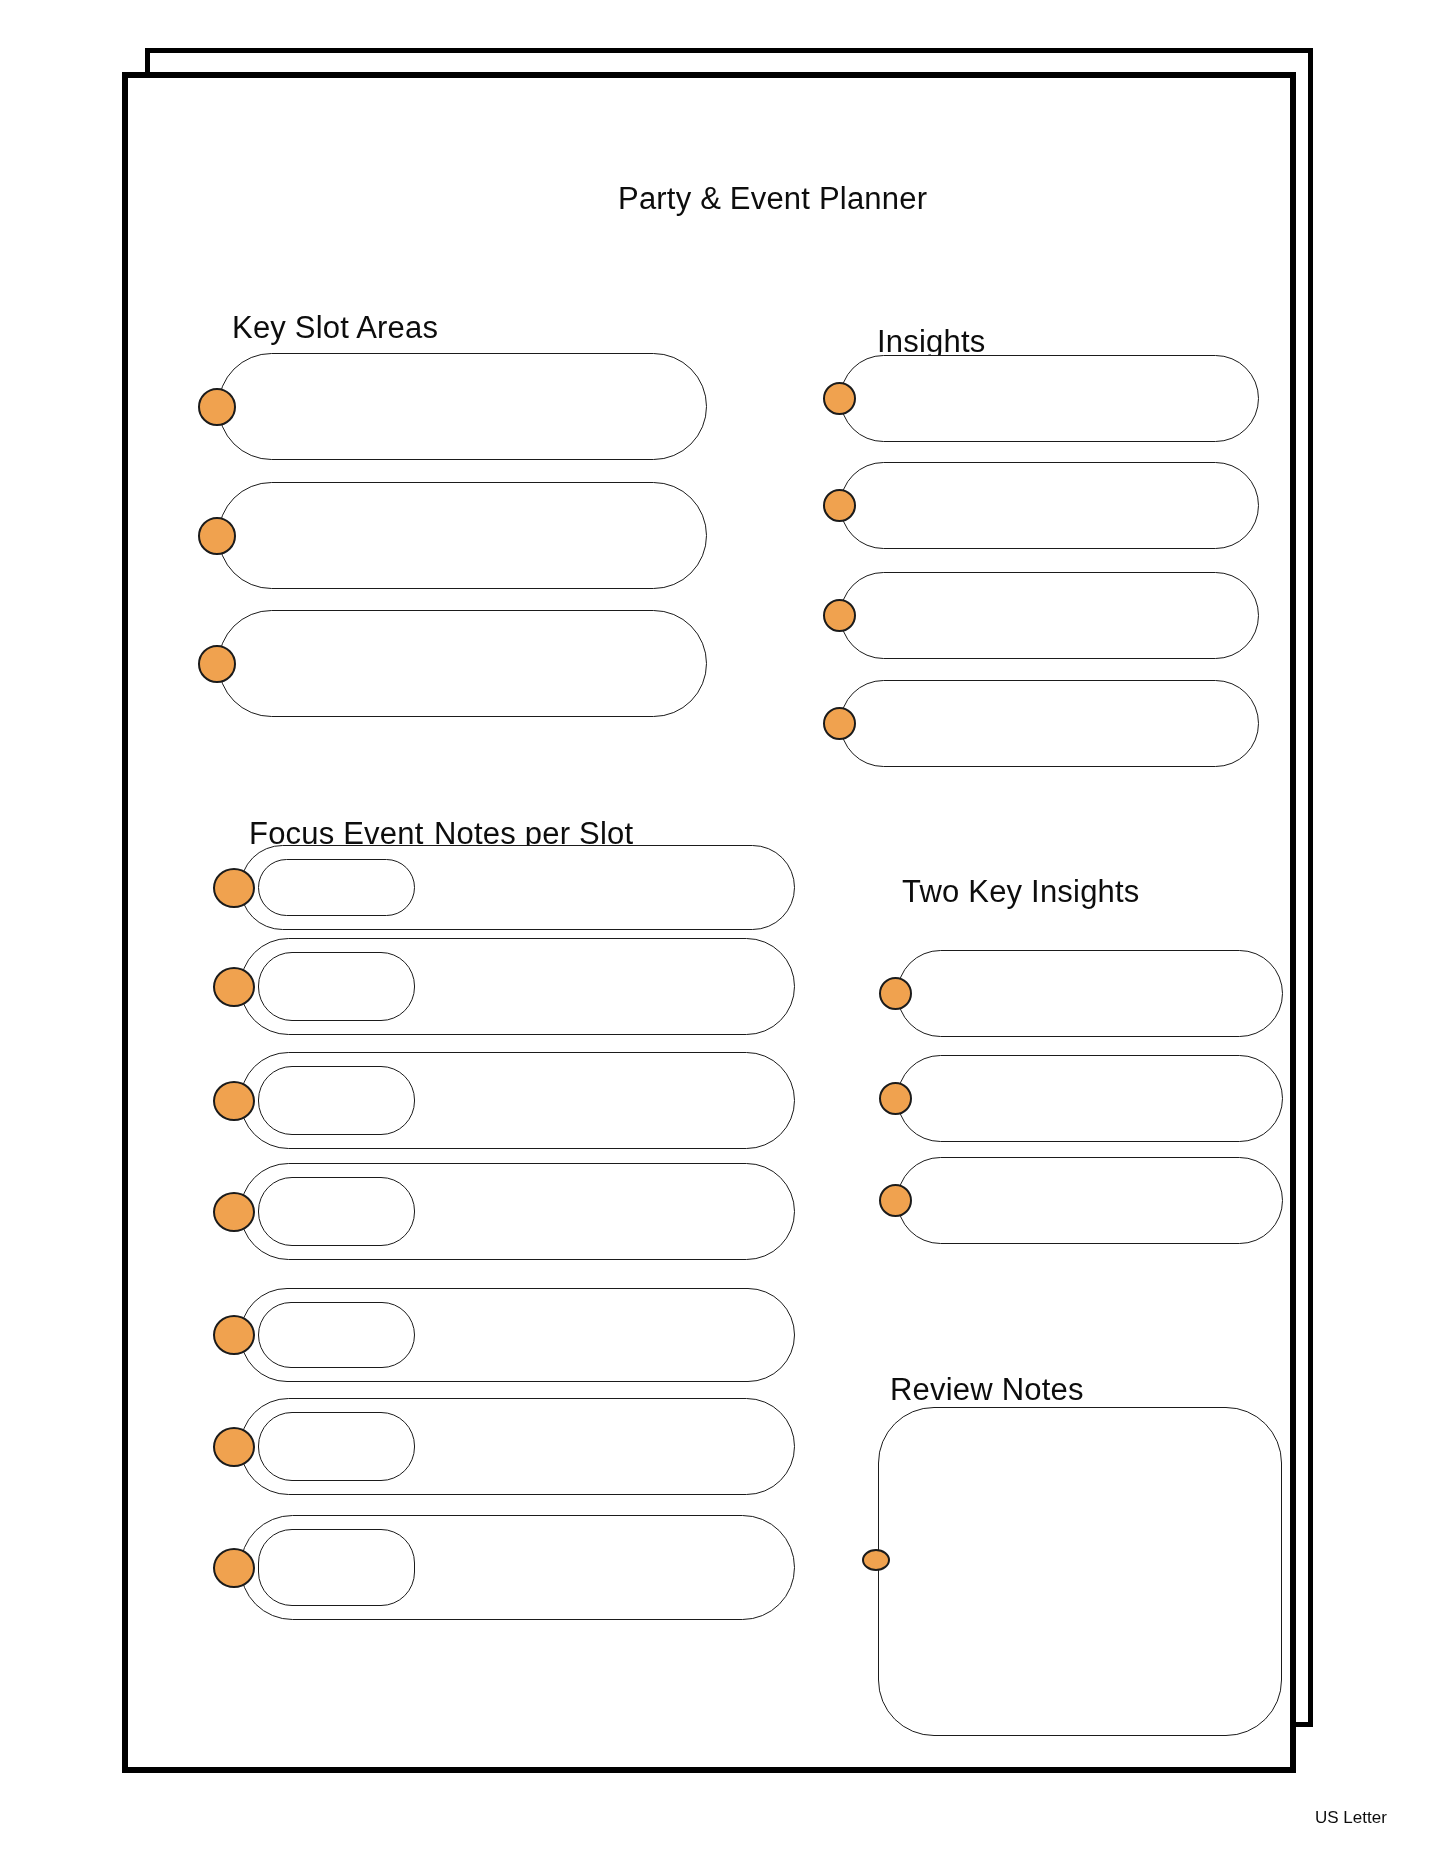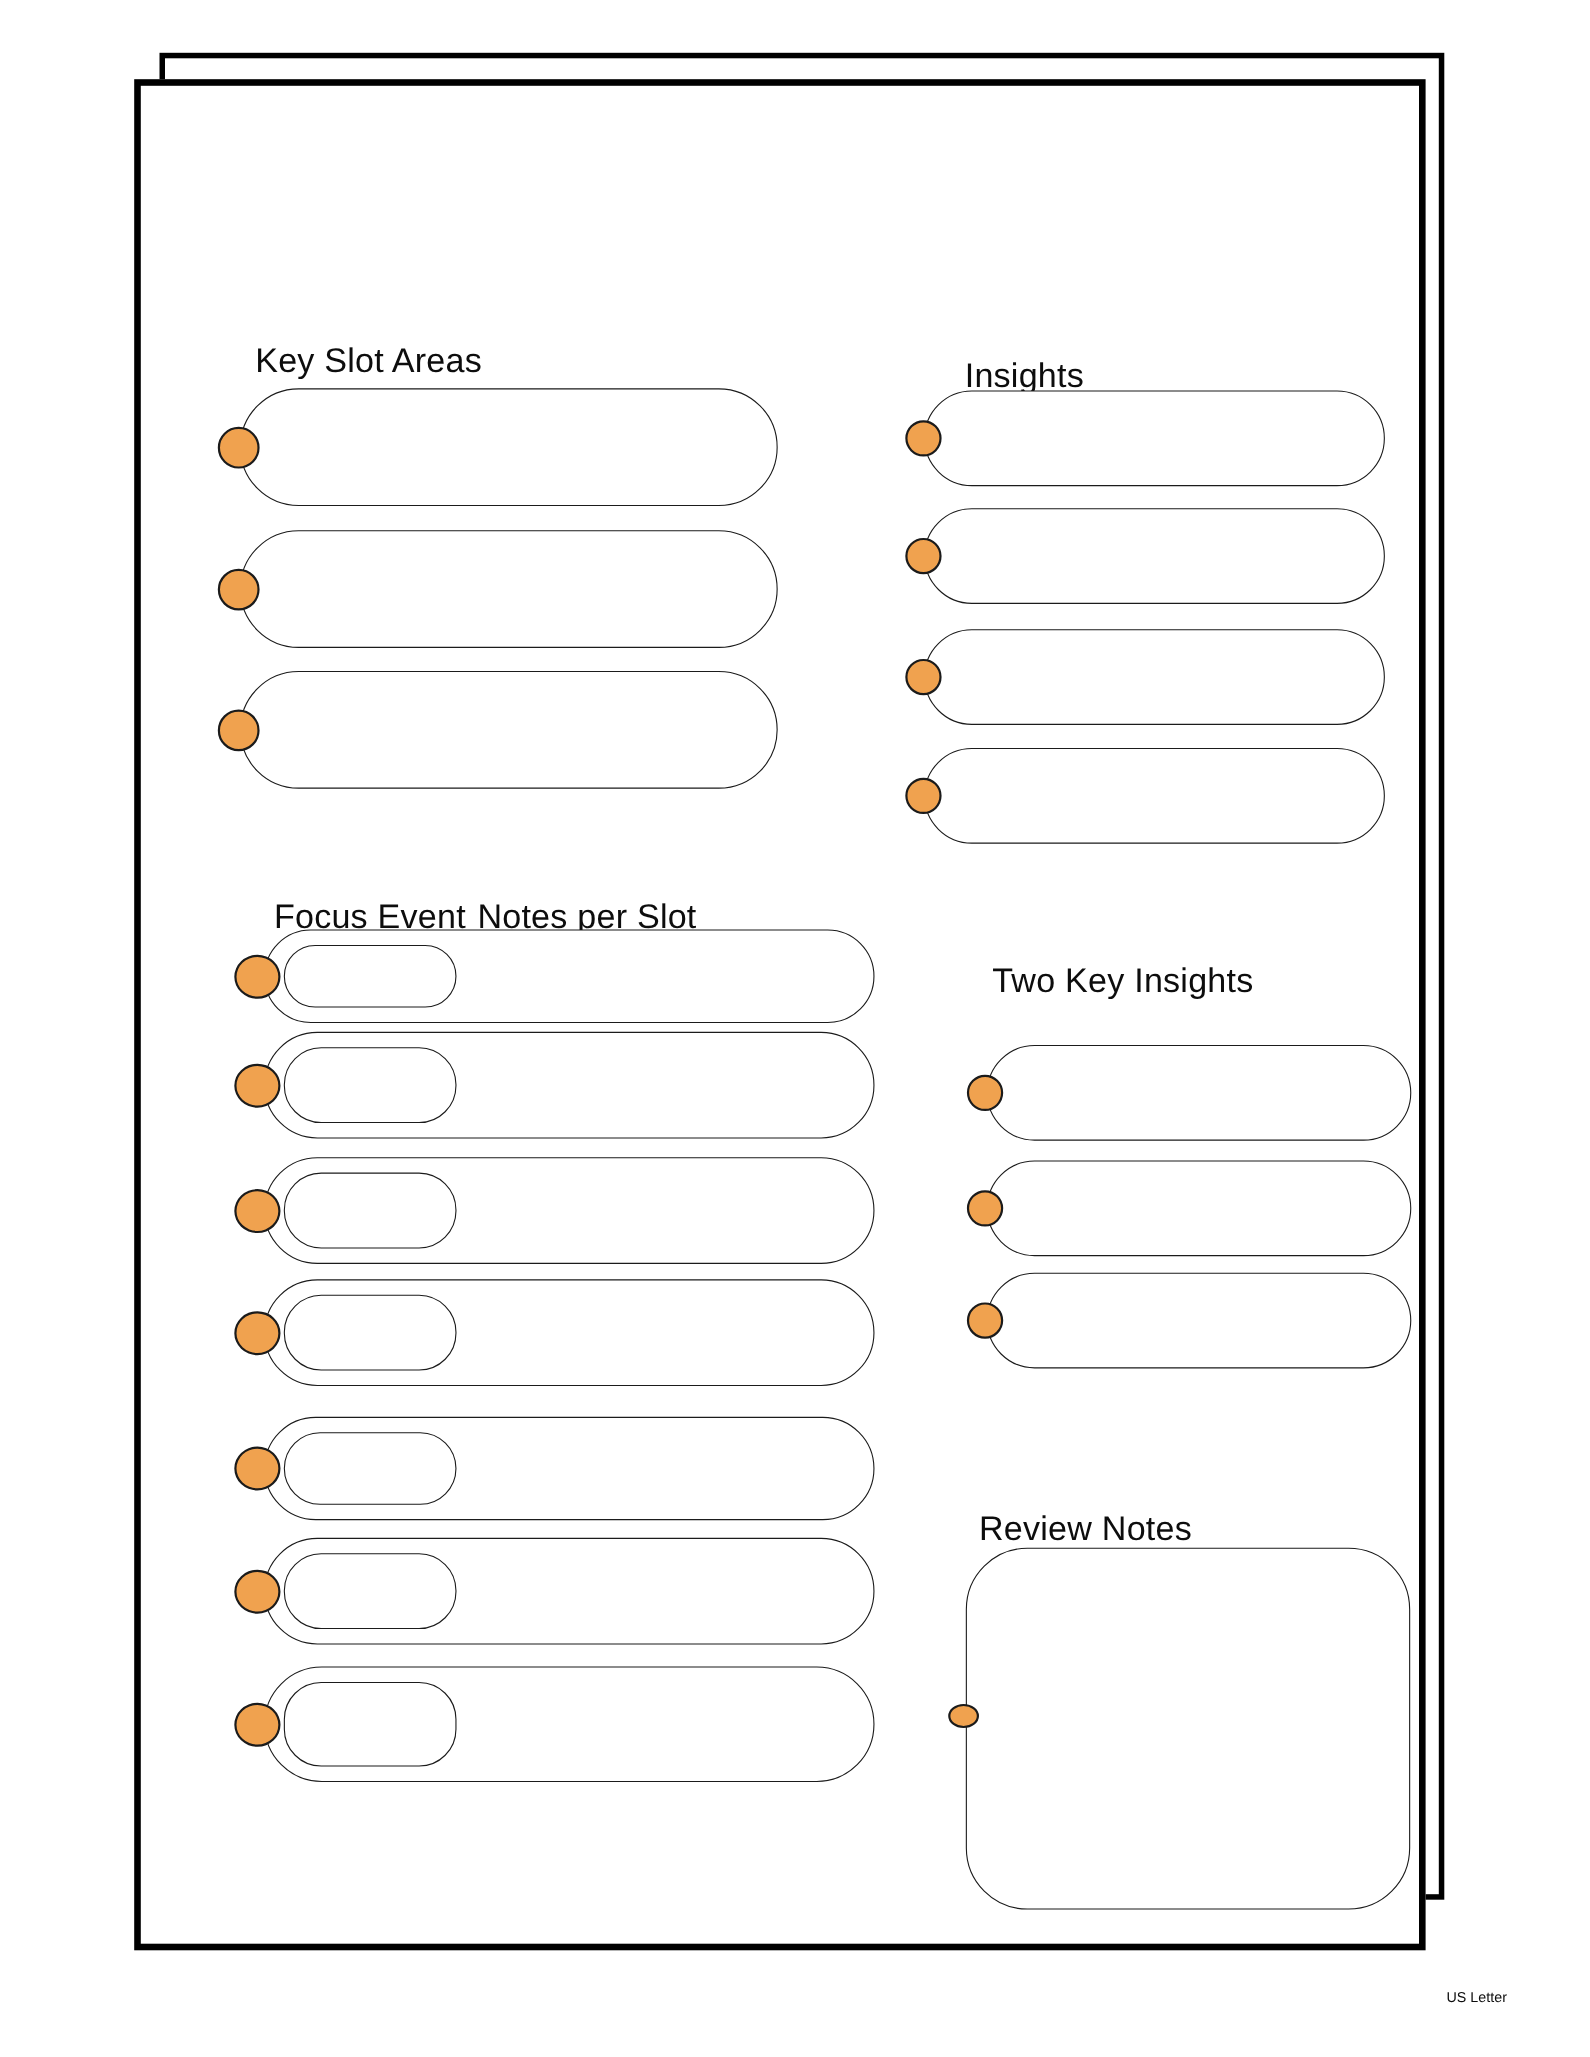--- a/index.html
+++ b/index.html
@@ -34,32 +34,33 @@
   .bullet{
     position:absolute;border:2px solid #1b1b1b;border-radius:50%;
     box-sizing:border-box;z-index:3;
   }
   .review-box{
     position:absolute;left:878px;top:1407px;width:404px;height:329px;
     border:1.6px solid #1b1b1b;border-radius:56px;background:#fff;
     box-sizing:border-box;z-index:1;
   }
   .paper-size{
-    position:absolute;left:1315px;top:1808px;font-size:13px;color:#0d0d0d;
+    position:absolute;left:1315px;top:1808px;font-size:17px;color:#0d0d0d;
     white-space:nowrap;
   }
 </style>
 </head>
 <body>
 
 <div id="canvas">
 
   <div class="page-back"></div>
   <div class="page-front"></div>
 
+  <div class="heading" style="left:618px;top:181px;">Party &amp; Event Planner</div>
 
   <div class="heading" style="left:232px;top:310px;">Key Slot Areas</div>
 
   <div class="heading" style="left:877px;top:324px;">Insights</div>
 
   <div class="heading" style="left:249px;top:816px;">Focus Event</div>
   <div class="heading" style="left:434px;top:816px;">Notes per Slot</div>
 
   <div class="heading" style="left:902px;top:874px;text-align:right;">Two Key Insights</div>
 

